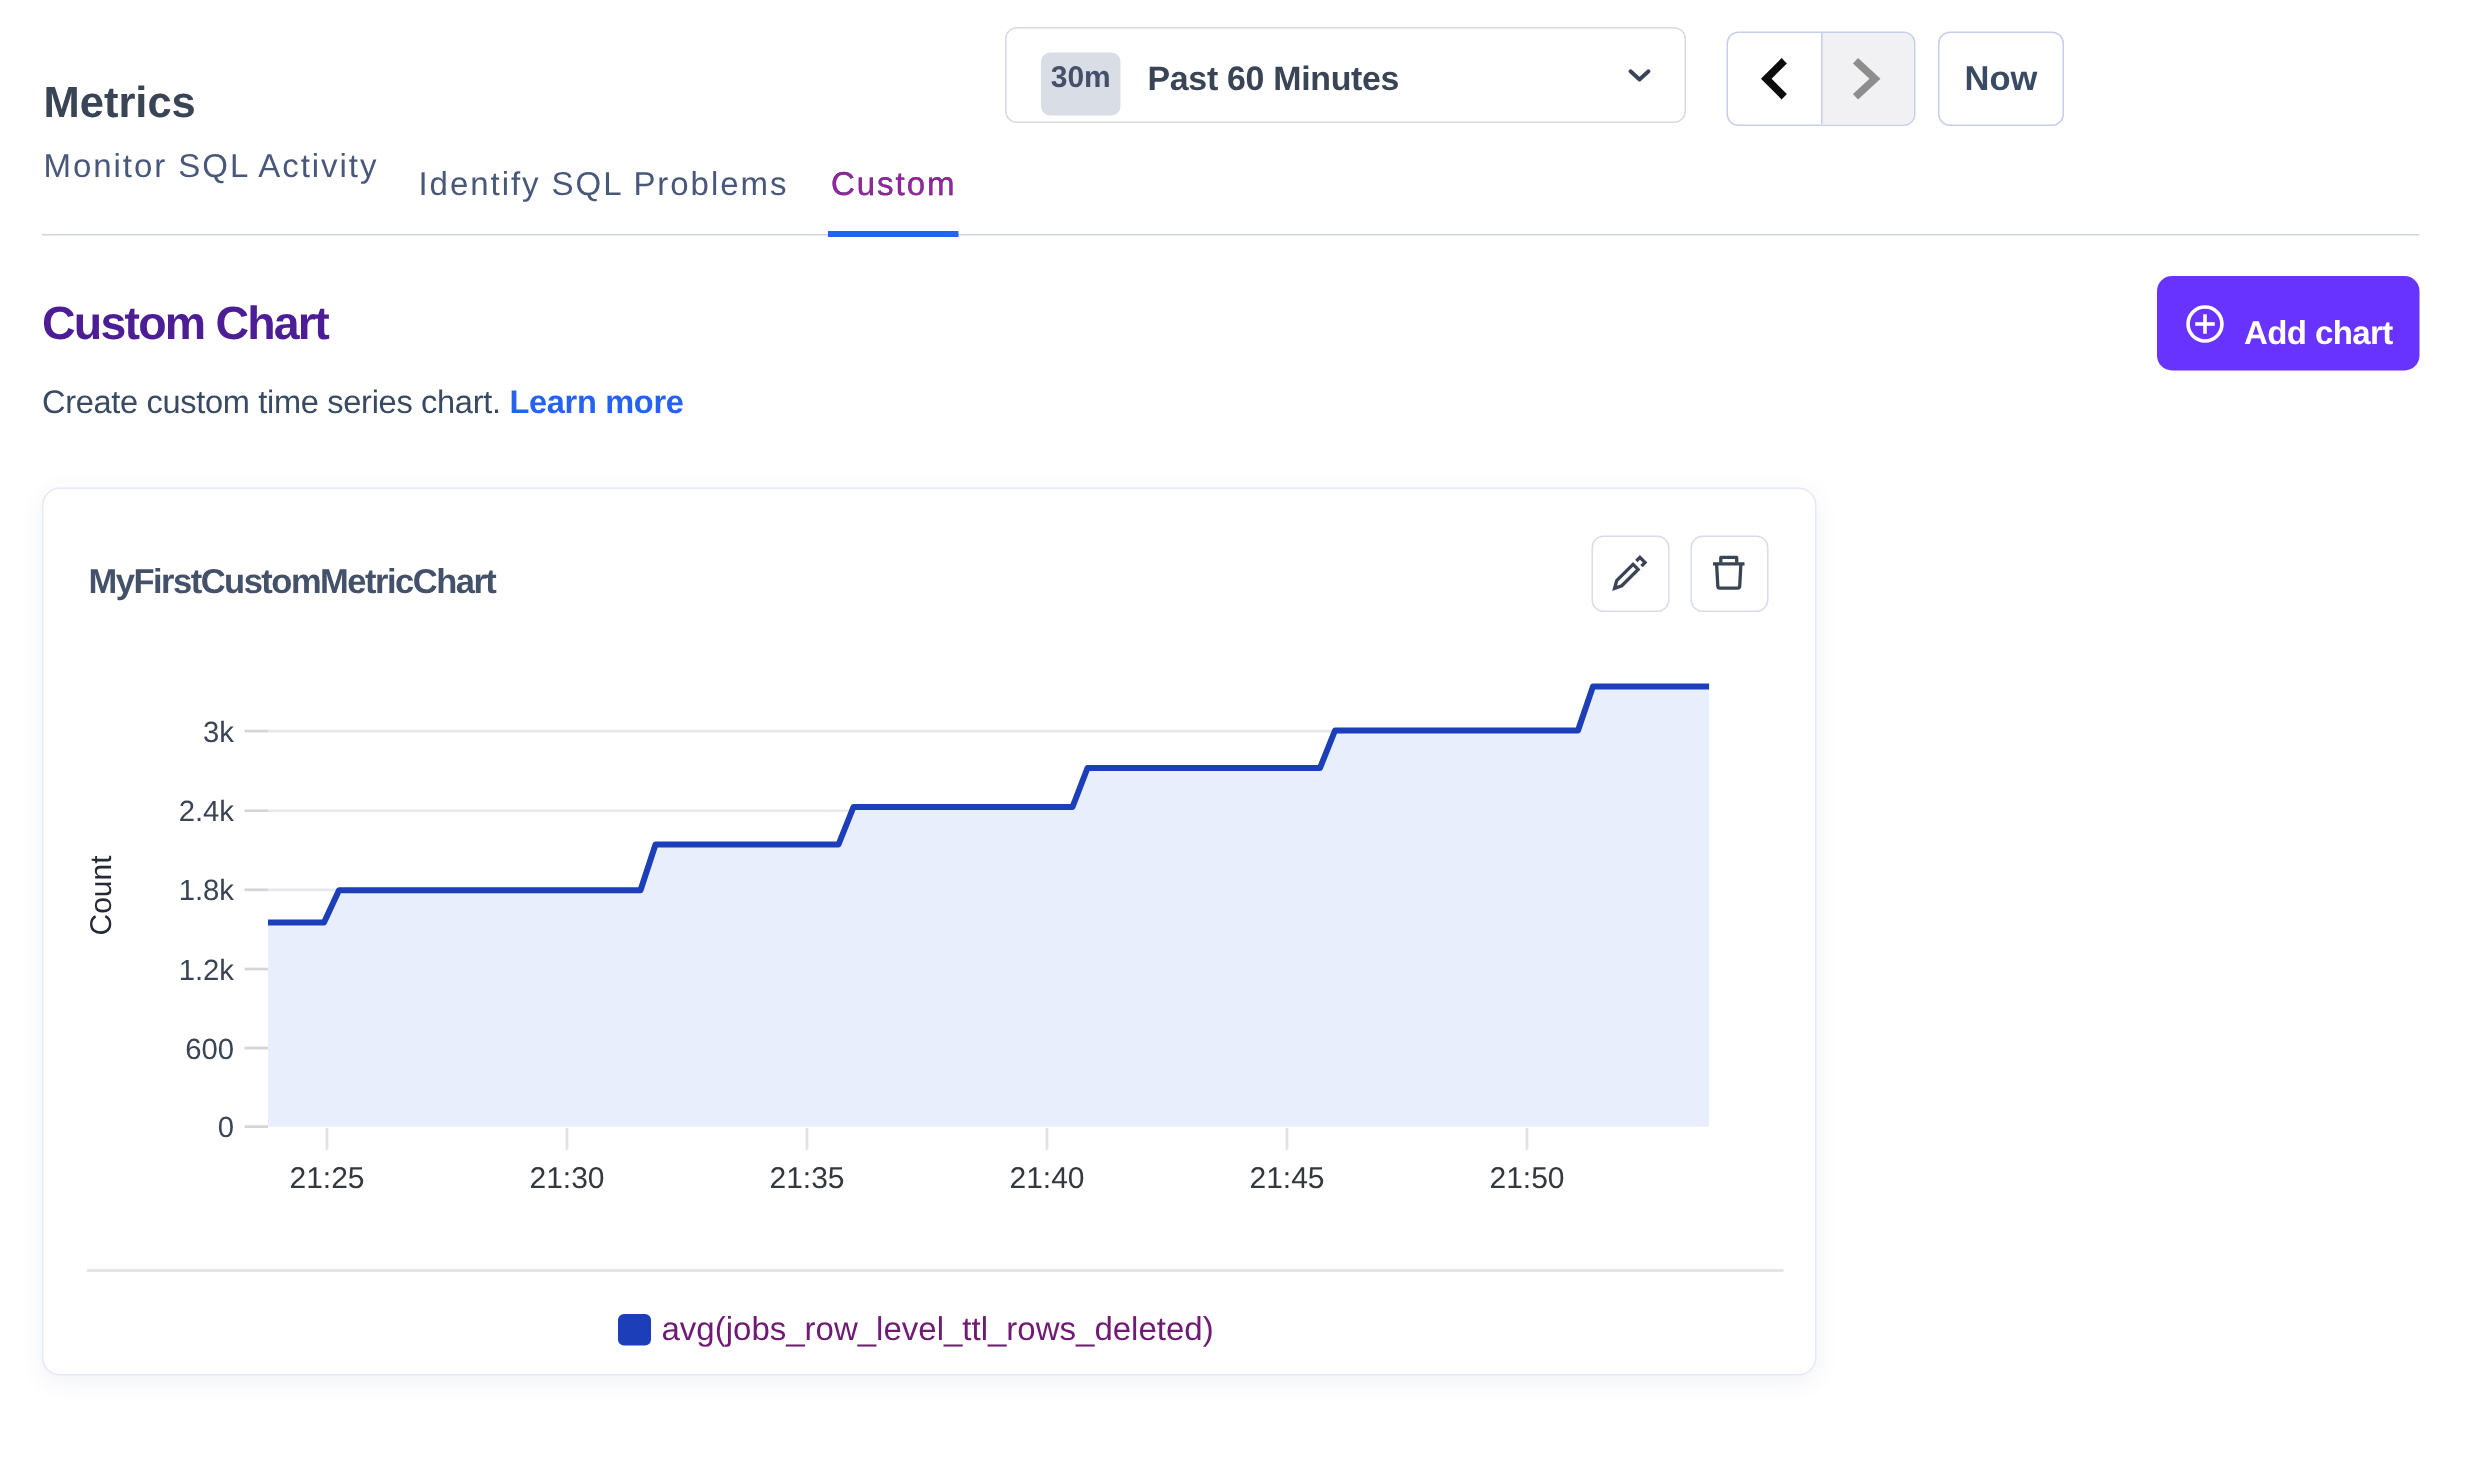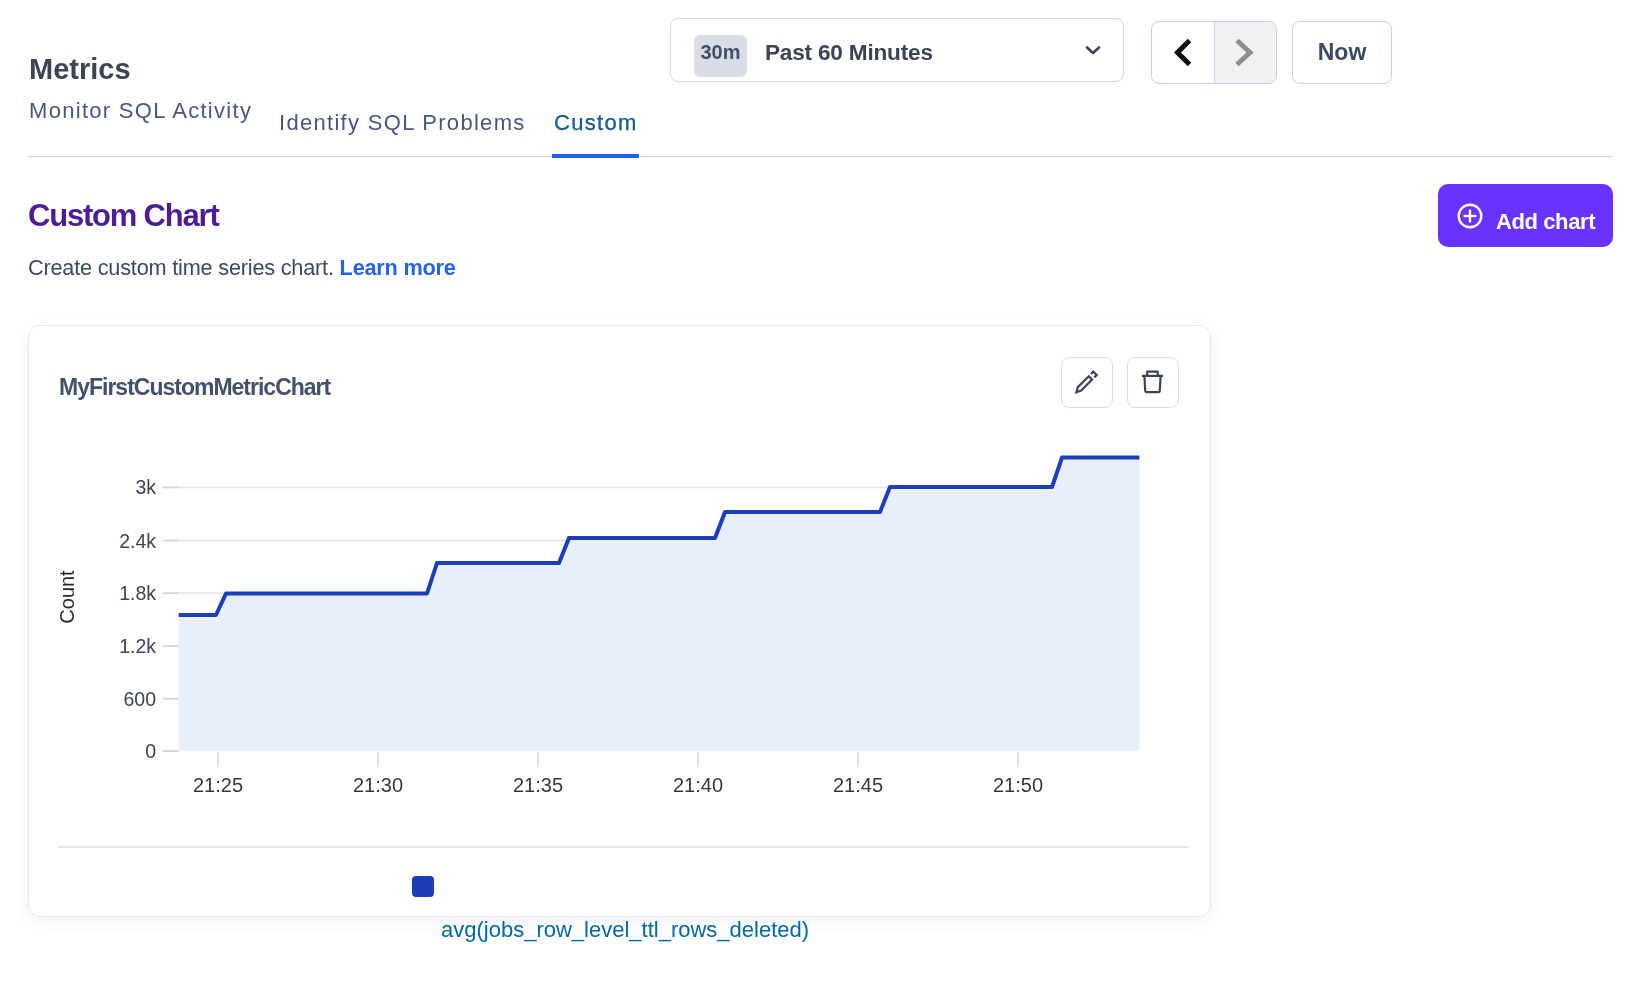--- a/index.html
+++ b/index.html
@@ -22,25 +22,25 @@
 <div class="abs" style="left:1151px; top:20.5px; width:126px; height:63.5px; border:1.5px solid #c7cdec; border-radius:8px; background:#fff; overflow:hidden;">
   <div style="position:absolute; right:0; top:0; width:50%; height:100%; background:#f1f1f4; border-left:1.5px solid #c7cdec;"></div>
 </div>
 <svg class="abs" style="left:1168px; top:33px;" width="30" height="38" viewBox="0 0 30 38">
   <polyline points="21.5,7.5 9.5,19.5 21.5,31.5" fill="none" stroke="#0c0c0c" stroke-width="5" stroke-linejoin="miter"></polyline>
 </svg>
 <svg class="abs" style="left:1231px; top:33px;" width="30" height="38" viewBox="0 0 30 38">
   <polyline points="6,7.5 19,19.5 6,31.5" fill="none" stroke="#8d8d8d" stroke-width="5" stroke-linejoin="miter"></polyline>
 </svg>
 
-<div class="abs" style="left:1292px; top:20.5px; width:100px; height:63.5px; border:1.5px solid #c7cdec; border-radius:8px; background:#fff; text-align:center; line-height:61px; font-size:23px; font-weight:700; color:#394a63;">Now</div>
+<div class="abs" style="left:1292px; top:20.5px; width:84px; height:63.5px; border:1.5px solid #c7cdec; border-radius:8px; background:#fff; text-align:center; line-height:61px; font-size:23px; font-weight:700; color:#394a63;">Now</div>
 
 <div class="abs" style="left:29px; top:100px; font-size:22px; letter-spacing:1.3px; color:#47587b; line-height:1;">Monitor SQL Activity</div>
 <div class="abs" style="left:279px; top:112px; font-size:22px; letter-spacing:1.3px; color:#47587b; line-height:1;">Identify SQL Problems</div>
-<div class="abs" style="left:554px; top:112px; font-size:22px; letter-spacing:1.3px; color:#0369a1; -webkit-text-stroke:0.25px #21252d; line-height:1;">Custom</div>
+<div class="abs" style="left:554px; top:112px; font-size:22px; letter-spacing:1.3px; color:#a21caf; -webkit-text-stroke:0.25px #21252d; line-height:1;">Custom</div>
 <div class="abs" style="left:28px; top:156px; width:1585px; height:1.2px; background:#cfd4dd;"></div>
 <div class="abs" style="left:552px; top:153.5px; width:87px; height:4.8px; background:#2562f2;"></div>
 
 <div class="abs" style="left:28px; top:200px; font-size:31px; letter-spacing:-1.2px; font-weight:700; color:#4c1d95; line-height:1;">Custom Chart</div>
 <div class="abs" style="left:28px; top:257px; font-size:21.7px; letter-spacing:-0.2px; color:#394a63; line-height:1;">Create custom time series chart. <span style="color:#2562f2; font-weight:700;">Learn more</span></div>
 
 <div class="abs" style="left:1438px; top:184px; width:175px; height:63px; background:#6933ff; border-radius:10px;"></div>
 <svg class="abs" style="left:1456px; top:202px;" width="28" height="28" viewBox="0 0 28 28">
   <circle cx="14" cy="14" r="11.3" fill="none" stroke="#ffffff" stroke-width="2.4"></circle>
   <line x1="7.5" y1="14" x2="20.5" y2="14" stroke="#ffffff" stroke-width="2.4"></line>
@@ -111,13 +111,13 @@
     <text x="378" y="792">21:30</text>
     <text x="538" y="792">21:35</text>
     <text x="698" y="792">21:40</text>
     <text x="858" y="792">21:45</text>
     <text x="1018" y="792">21:50</text>
   </g>
 </svg>
 
 <div class="abs" style="left:58px; top:846px; width:1131px; height:1.5px; background:#e4e4e9;"></div>
 <div class="abs" style="left:412px; top:875.5px; width:21.5px; height:21.5px; border-radius:4px; background:#1c3eb8;"></div>
-<div class="abs" style="left:441px; top:875px; font-size:22px; color:#0369a1; line-height:1;margin-top:44px;">avg(jobs_row_level_ttl_rows_deleted)</div>
+<div class="abs" style="left:441px; top:875px; font-size:22px; color:#701a75; line-height:1;">avg(jobs_row_level_ttl_rows_deleted)</div>
 
 </body></html>

